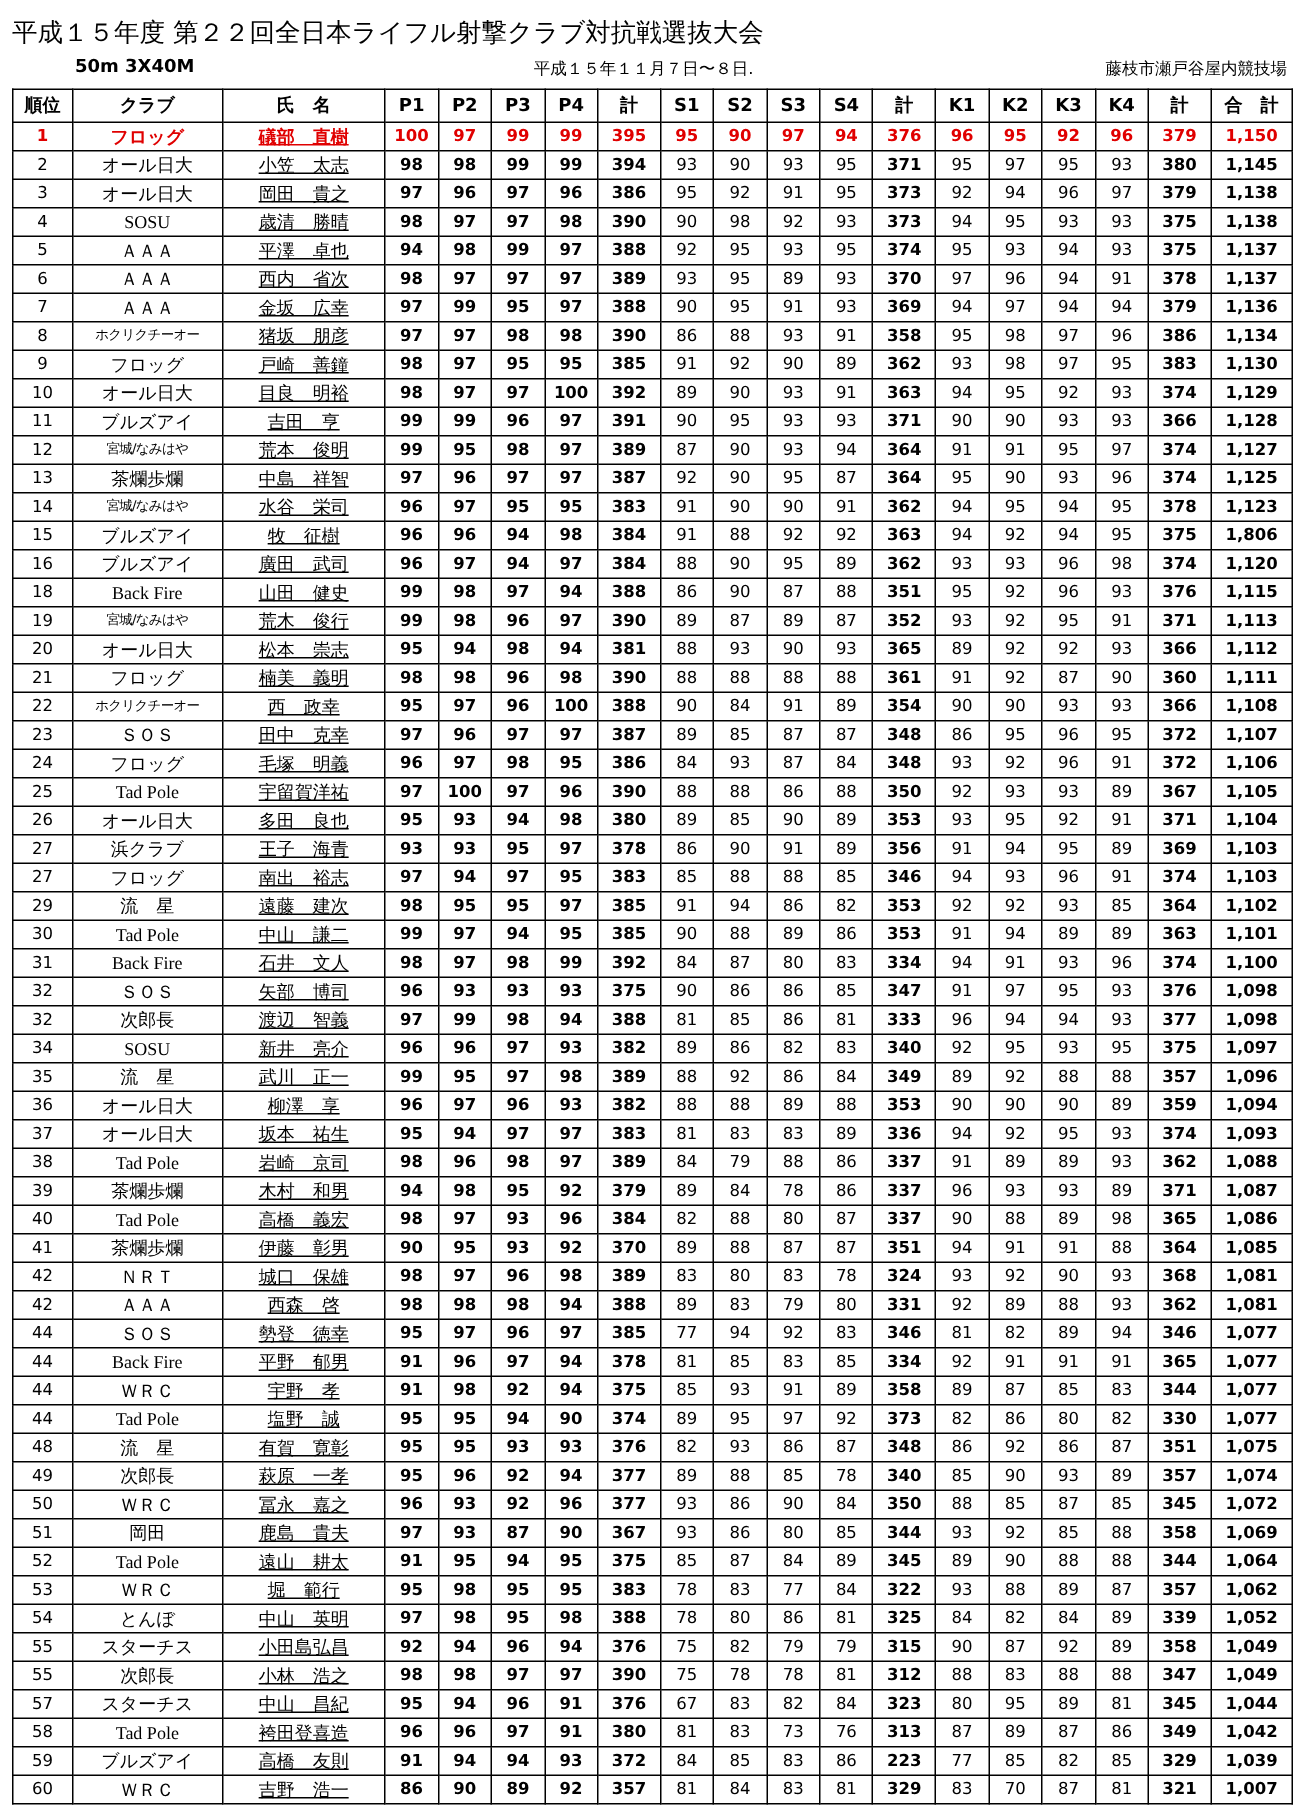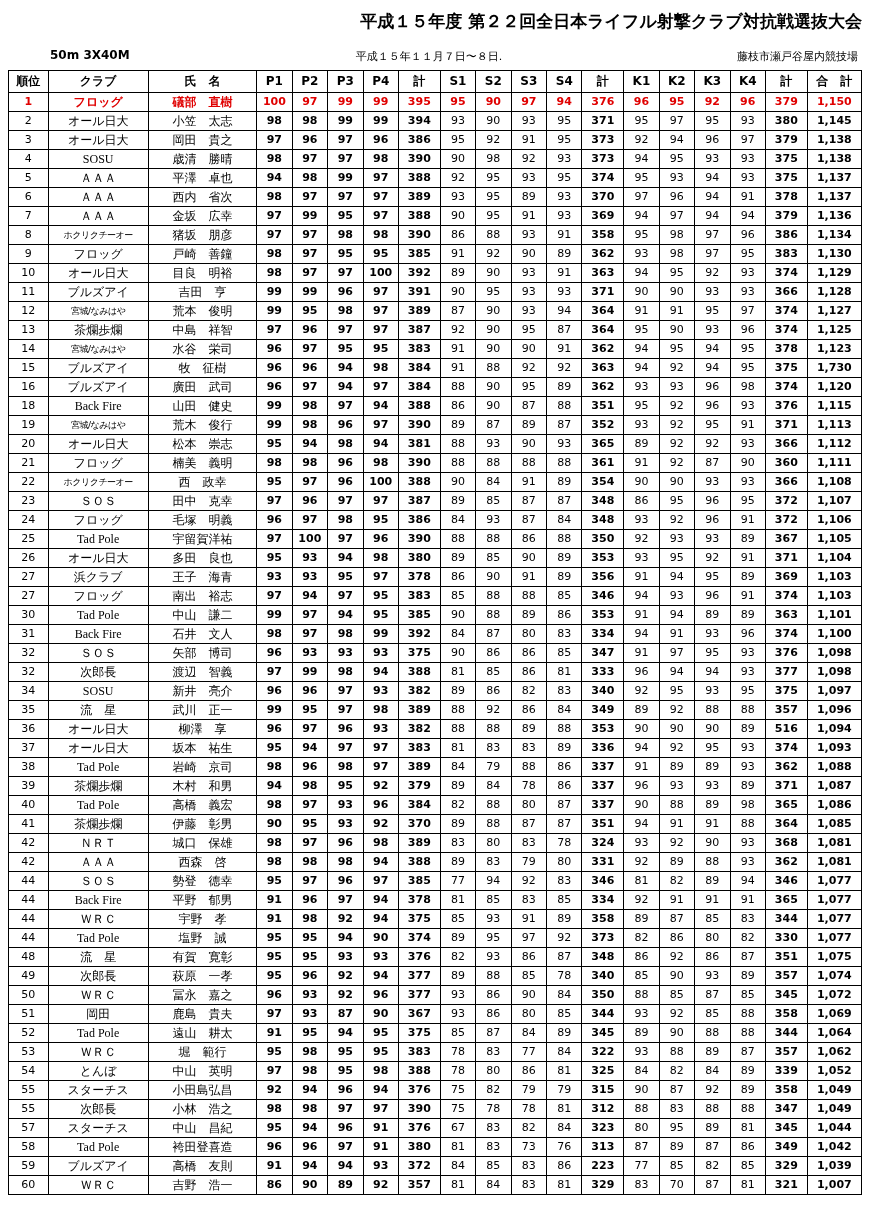--- a/index.html
+++ b/index.html
@@ -1,40 +1,40 @@
 <!DOCTYPE html>
 <html><head>
 <meta charset="utf-8">
 <style>
   html,body{margin:0;padding:0;background:#fff;}
   body{width:870px;font-family:"DejaVu Sans","Liberation Sans",sans-serif;color:#000;}
   .page{width:870px;box-sizing:border-box;padding:4px 8px 2px 8px;}
-  .title{text-align:right;font-size:17px;font-weight:bold;letter-spacing:0px;margin:6px 0 0 0;}
-  .subhead{position:relative;height:18px;font-size:11px;margin:15px 0 4px 0;}
+  .title{text-align:left;font-size:17px;font-weight:normal;letter-spacing:0px;margin:6px 0 0 0;}
+  .subhead{position:relative;height:18px;font-size:11px;margin:4px 0 4px 0;}
   .subhead .left{position:absolute;left:42px;top:0;font-weight:bold;font-size:12px;}
   .subhead .center{position:absolute;left:0;right:12px;text-align:center;top:1px;font-size:11px;}
   .subhead .right{position:absolute;right:4px;top:1px;font-size:11px;}
   table{border-collapse:collapse;width:854px;margin:0 auto;table-layout:fixed;}
   th,td{border:1px solid #000;text-align:center;font-size:11px;padding:0;height:18px;line-height:18px;
         overflow:hidden;white-space:nowrap;}
   thead th{font-weight:bold;font-size:12px;height:21px;line-height:21px;}
   col.c-rank{width:38px;}
   col.c-club{width:96px;}
   col.c-name{width:104px;}
   col.c-p{width:34px;}
   col.c-sum1{width:40px;}
   col.c-s{width:34px;}
   col.c-sum2{width:40px;}
   col.c-k{width:34px;}
   col.c-sum3{width:40px;}
   col.c-total{width:52px;}
   .club{font-size:12px;}
   .club.small{font-size:9px;letter-spacing:-0.5px;margin-top:32px;}
   .club.lat{font-family:"Liberation Serif",serif;font-size:12px;}
-  .name{font-size:12px;letter-spacing:0px;}
+  .name{font-size:12px;letter-spacing:0px;text-decoration:underline;}
   .bold{font-weight:bold;}
   .first td{color:#e00000;font-weight:bold;}
   .first td.rank{font-weight:bold;}
   .tot{font-weight:bold;margin-left:16px;}
   .sub{font-weight:bold;}
 </style>
 </head>
 <body>
 
 <div class="page">
@@ -399,21 +399,21 @@
           <td>91</td>
           <td>88</td>
           <td>92</td>
           <td>92</td>
           <td class="sub">363</td>
           <td>94</td>
           <td>92</td>
           <td>94</td>
           <td>95</td>
           <td class="sub">375</td>
-          <td class="tot">1,730</td>
+          <td class="tot">1,806</td>
         </tr>
         <tr>
           <td class="rank">16</td>
           <td class="club ">ブルズアイ</td>
           <td class="name">廣田　武司</td>
           <td class="bold">96</td>
           <td class="bold">97</td>
           <td class="bold">94</td>
           <td class="bold">97</td>
           <td class="sub">384</td>
@@ -654,20 +654,41 @@
           <td>85</td>
           <td class="sub">346</td>
           <td>94</td>
           <td>93</td>
           <td>96</td>
           <td>91</td>
           <td class="sub">374</td>
           <td class="tot">1,103</td>
         </tr>
         <tr>
+          <td class="rank">29</td>
+          <td class="club ">流　星</td>
+          <td class="name">遠藤　建次</td>
+          <td class="bold">98</td>
+          <td class="bold">95</td>
+          <td class="bold">95</td>
+          <td class="bold">97</td>
+          <td class="sub">385</td>
+          <td>91</td>
+          <td>94</td>
+          <td>86</td>
+          <td>82</td>
+          <td class="sub">353</td>
+          <td>92</td>
+          <td>92</td>
+          <td>93</td>
+          <td>85</td>
+          <td class="sub">364</td>
+          <td class="tot">1,102</td>
+        </tr>
+        <tr>
           <td class="rank">30</td>
           <td class="club lat">Tad Pole</td>
           <td class="name">中山　謙二</td>
           <td class="bold">99</td>
           <td class="bold">97</td>
           <td class="bold">94</td>
           <td class="bold">95</td>
           <td class="sub">385</td>
           <td>90</td>
           <td>88</td>
@@ -797,21 +818,21 @@
           <td class="sub">382</td>
           <td>88</td>
           <td>88</td>
           <td>89</td>
           <td>88</td>
           <td class="sub">353</td>
           <td>90</td>
           <td>90</td>
           <td>90</td>
           <td>89</td>
-          <td class="sub">516</td>
+          <td class="sub">359</td>
           <td class="tot">1,094</td>
         </tr>
         <tr>
           <td class="rank">37</td>
           <td class="club ">オール日大</td>
           <td class="name">坂本　祐生</td>
           <td class="bold">95</td>
           <td class="bold">94</td>
           <td class="bold">97</td>
           <td class="bold">97</td>

